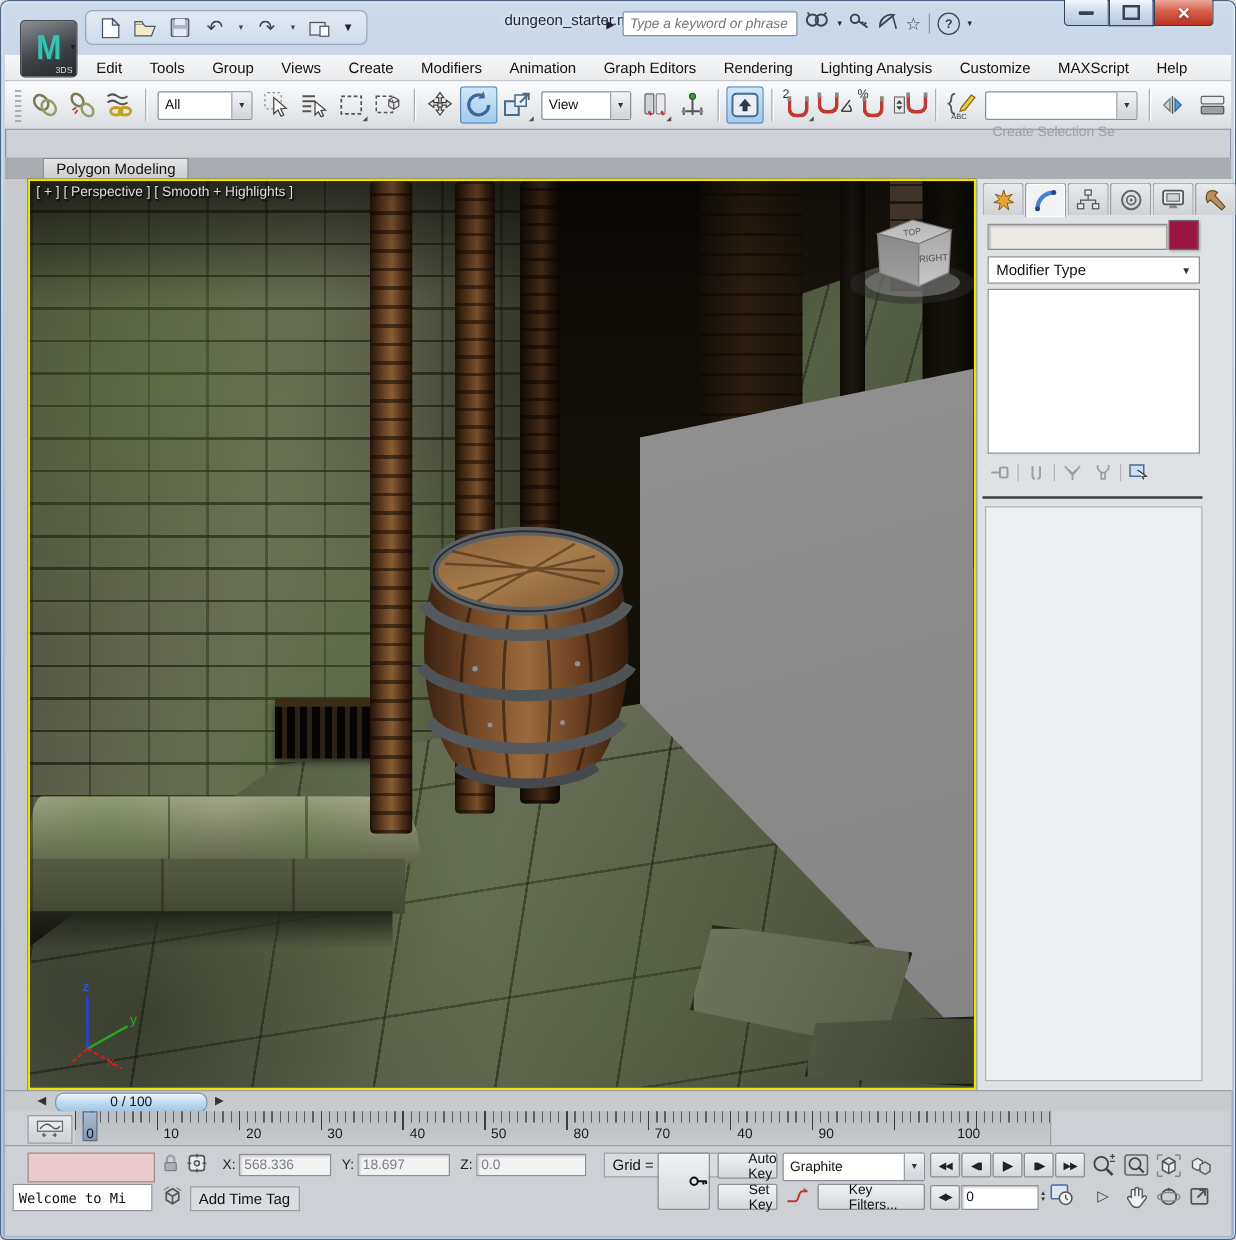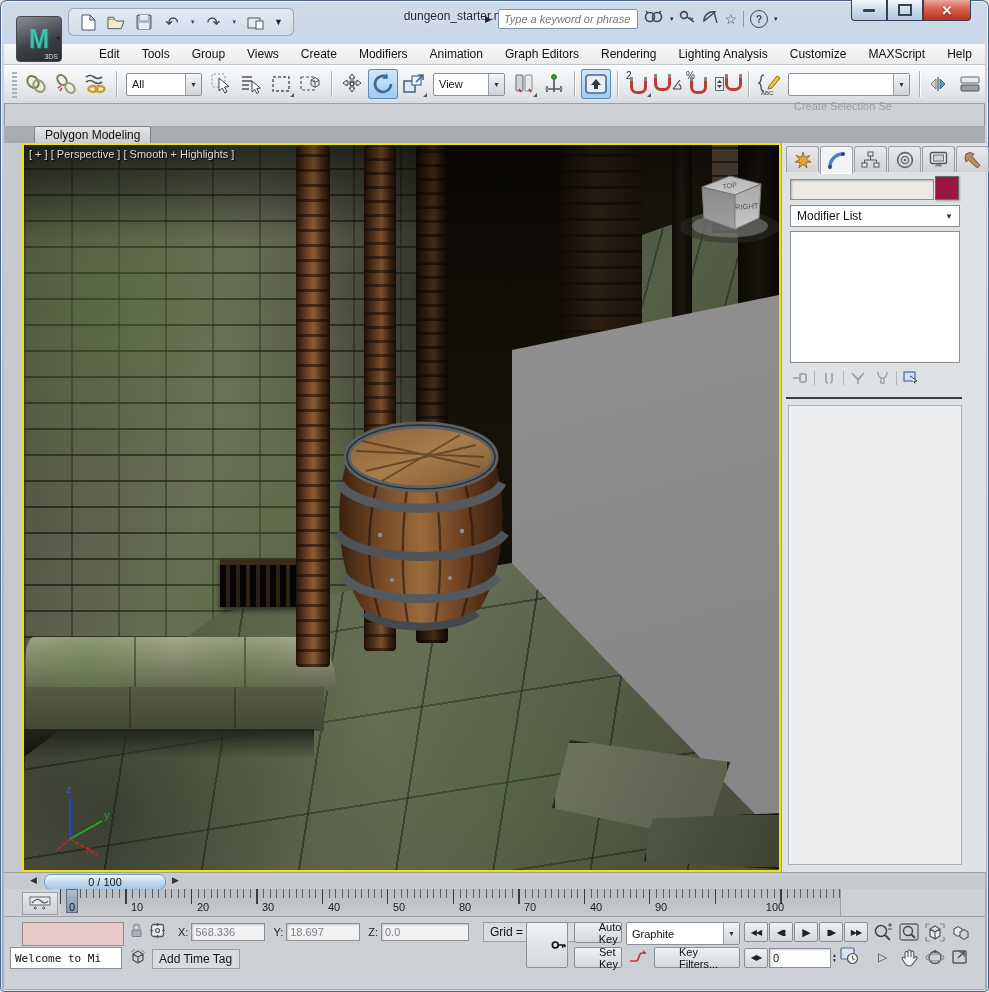--- a/index.html
+++ b/index.html
@@ -24,21 +24,21 @@
   .wbtn.close{width:46px;border-radius:0 0 4px 0;background:linear-gradient(#eba79b,#d8604b 45%,#b8321f);}
   .mindash{width:12px;height:3px;background:#3a4250;border-radius:1px;}
   .maxbox{width:10px;height:8px;border:2px solid #3a4250;}
   .closex{color:#fff;font-weight:bold;font-size:13px;text-shadow:0 1px 2px rgba(0,0,0,.5);}
   .logo{position:absolute;left:16px;top:16px;width:44px;height:44px;border-radius:4px;border:1px solid #4a4a4a;
         background:linear-gradient(160deg,#8a8f96,#3f4348 55%,#26292d);display:flex;align-items:center;justify-content:center;z-index:5;}
   .logo .m{font-size:24px;font-weight:bold;color:#3fbfae;text-shadow:1px 1px 0 #1a6e63;transform:scaleY(1.15);}
   .logo .tds{position:absolute;right:3px;bottom:1px;font-size:7px;color:#ddd;}
   .logo .dd{position:absolute;right:-1px;top:18px;font-size:7px;color:#222;}
   
-  .menubar{position:absolute;left:0;top:0;width:981px;height:21px;background:linear-gradient(#f6f7f8,#e9ebed);display:flex;align-items:center;padding-left:84px;box-sizing:border-box;border-bottom:1px solid #c2c6ca;}
+  .menubar{position:absolute;left:0;top:0;width:981px;height:21px;background:linear-gradient(#f6f7f8,#e9ebed);display:flex;align-items:center;padding-left:62px;box-sizing:border-box;border-bottom:1px solid #c2c6ca;}
   .menu-item{font-size:12px;color:#111;padding:2px 11px;cursor:default;}
   
   .toolbar{position:absolute;left:0;top:21px;width:981px;height:39px;background:linear-gradient(#fbfcfd,#e4e7ea 70%,#d8dce0);border-bottom:1px solid #9aa0a6;display:flex;align-items:center;padding-left:4px;box-sizing:border-box;}
   .grip{width:5px;height:28px;margin:0 4px;background:repeating-linear-gradient(0deg,#aab0b6 0 2px,transparent 2px 4px);}
   .ti{width:28px;height:28px;margin:0 1px;display:flex;align-items:center;justify-content:center;border-radius:3px;position:relative;}
   .ti svg{display:block;}
   .ti.active{background:linear-gradient(#d3e9fb,#9fc9ec);box-shadow:inset 0 0 0 1px #5f8cb4;}
   .sep{width:1px;height:26px;background:#aab0b6;margin:0 5px;box-shadow:1px 0 0 #fff;}
   .combo{height:21px;border:1px solid #8a9096;background:#fff;display:flex;align-items:center;font-size:11px;color:#111;border-radius:2px;margin:0 4px;}
   .combo .cv{flex:1;padding:0 5px;white-space:nowrap;overflow:hidden;}
@@ -521,21 +521,21 @@
               </div>
           <div class="ctab">
             <svg width="19" height="18" viewBox="0 0 19 18">
                   <path d="M3,3 q4,-3 8,0 l-2,2.4 8,9 -2.6,2.6 -9,-8 -2.4,2 q-2,-4 0,-8" fill="#b89060" stroke="#6a4a20" stroke-width=".9"></path>
                 </svg>
               </div>
         </div>
         <input class="namefield" style="">
         <div class="swatch"></div>
         <div class="modlist">
-          <span class="cv">Modifier List</span>
+          <span class="cv">Modifier Type</span>
           <span class="arr">▼</span>
         </div>
         <div class="stackbox"></div>
         <div class="stacktools">
           <span class="st">
             <svg width="16" height="12" viewBox="0 0 16 12">
                   <path d="M1,6 h7" stroke="#9aa0a6" stroke-width="1.6"></path>
                   <rect x="8" y="2" width="6" height="8" rx="1" fill="none" stroke="#9aa0a6" stroke-width="1.6"></rect>
                 </svg>
               </span>

